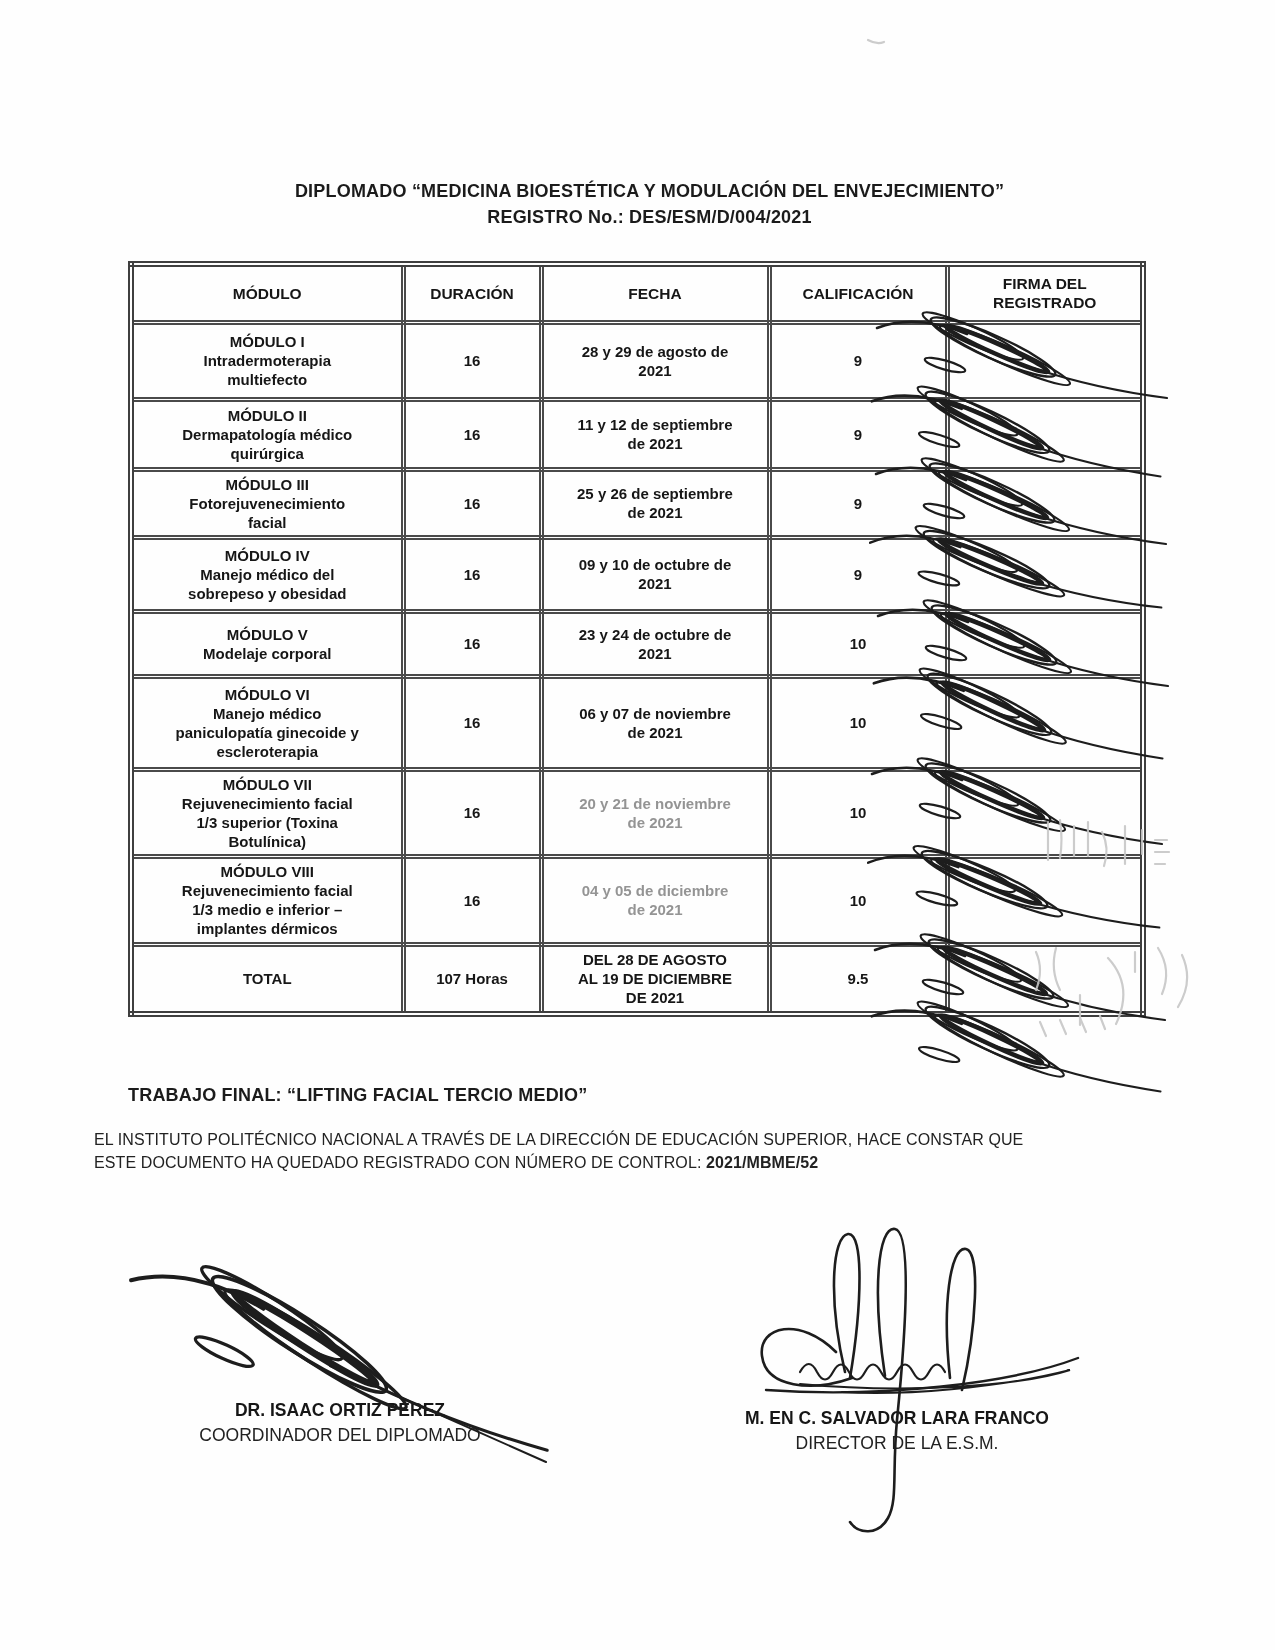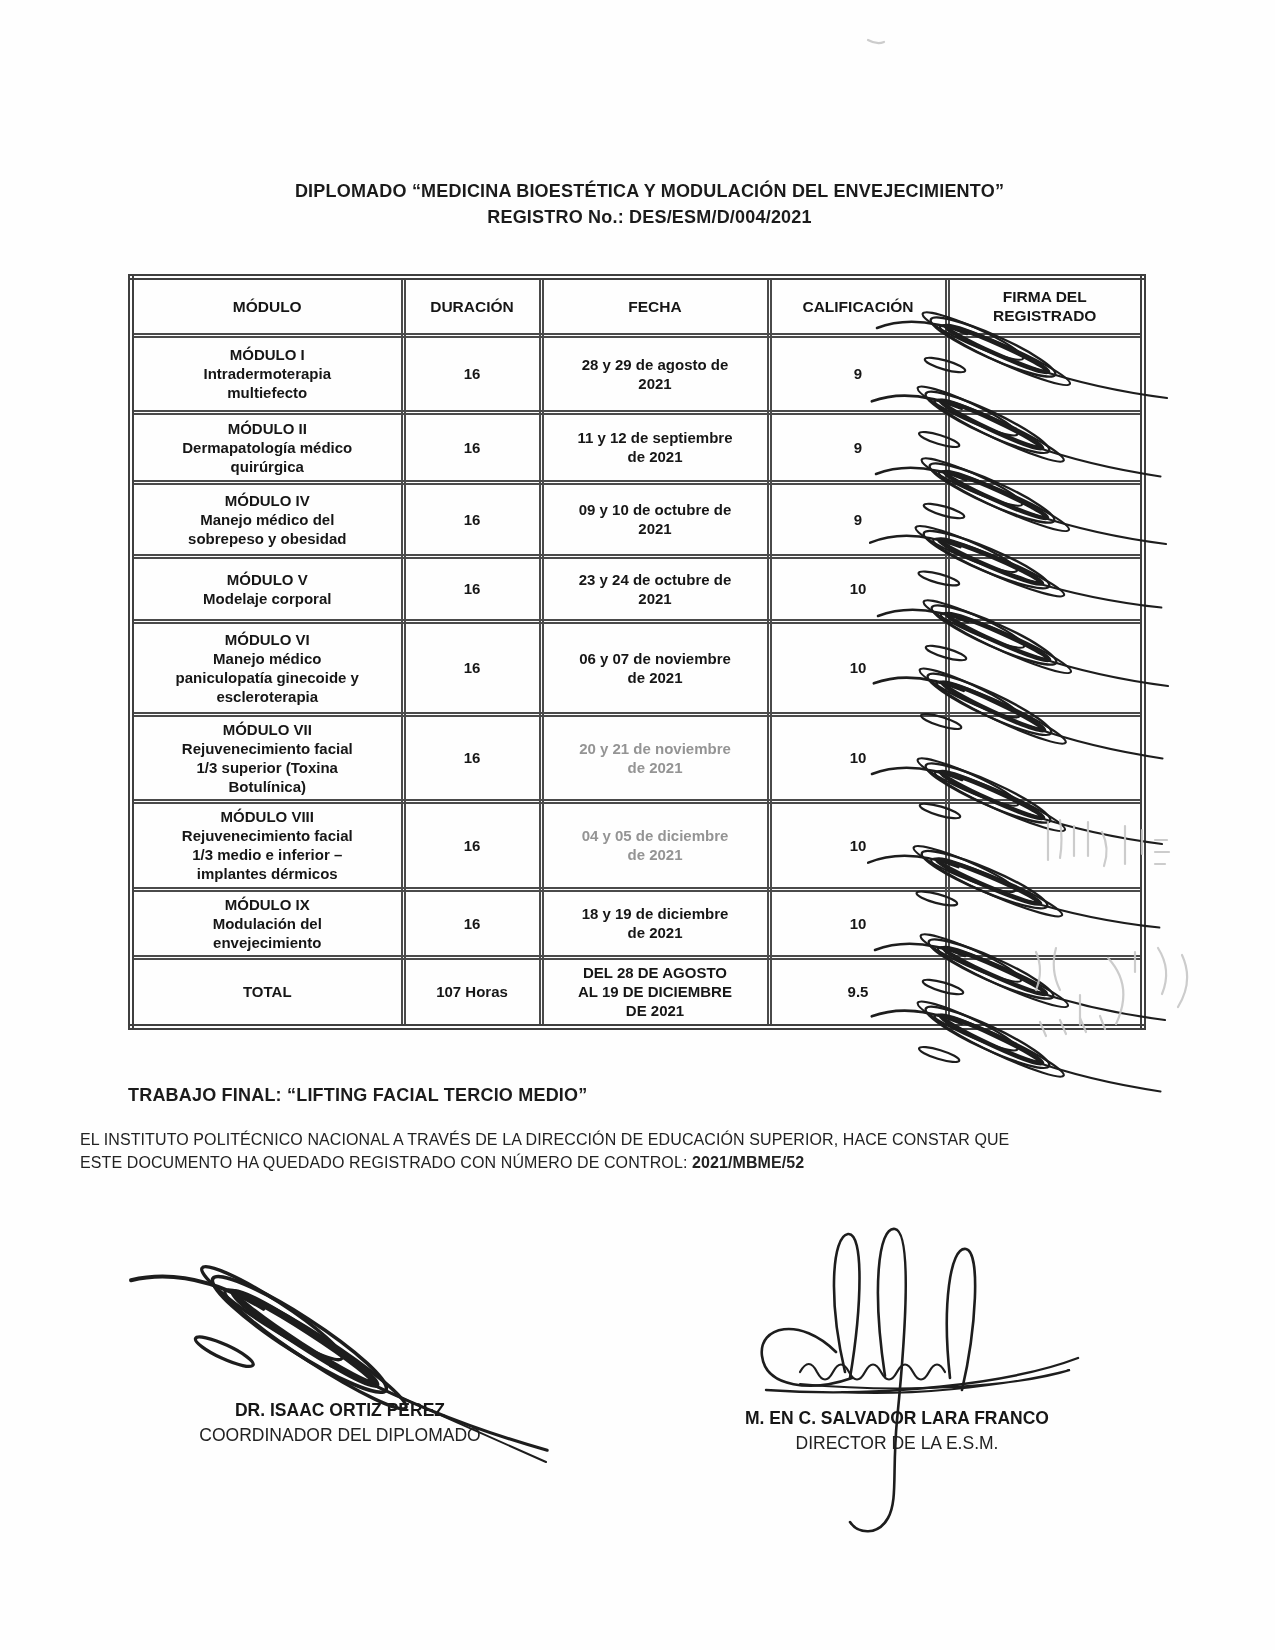--- a/index.html
+++ b/index.html
@@ -10,42 +10,42 @@
     color:#1b1b1b;
   }
   .page{position:relative;width:1275px;height:1650px;background:#fefefe;overflow:hidden;}
 
   .titles{
     position:absolute;top:178px;left:12px;width:100%;
     text-align:center;font-weight:bold;font-size:18px;line-height:26px;letter-spacing:.2px;
   }
 
   table.curricula{
-    position:absolute;left:128px;top:274px;width:1012px;
+    position:absolute;left:128px;top:261px;width:1012px;
     border-collapse:collapse;table-layout:fixed;
     border:6px double #3f3f3f;
   }
   .curricula th,.curricula td{
     border:5px double #4a4a4a;
     font-weight:bold;font-size:15px;line-height:19px;
     text-align:center;vertical-align:middle;
     white-space:pre-line;
     padding:2px 6px;
     color:#161616;
   }
   .curricula th{font-size:15.5px;}
   td.faded{color:#949494;margin-top:48px;}
 
   .trabajo-final{
     position:absolute;left:128px;top:1085px;width:1012px;
     text-align:left;font-weight:bold;font-size:18px;letter-spacing:.2px;
   }
 
   .footer-note{
-    position:absolute;left:80px;top:1128px;width:1045px;
+    position:absolute;left:94px;top:1128px;width:1045px;
     font-size:16px;line-height:23px;letter-spacing:.1px;color:#222;
   }
   .footer-note .ctrl{font-weight:bold;}
 
   .signatory{position:absolute;width:400px;text-align:center;font-size:17.5px;line-height:25px;color:#222;}
   .signatory .name{font-weight:bold;color:#161616;}
   .sig-left{left:140px;top:1398px;}
   .sig-right{left:697px;top:1406px;}
 
   svg.ink-overlay{position:absolute;left:0;top:0;width:1275px;height:1650px;pointer-events:none;}
@@ -90,20 +90,30 @@
     <tr style="height:70px">
       <td>MÓDULO II
 Dermapatología médico
 quirúrgica</td>
       <td>16</td>
       <td>11 y 12 de septiembre
 de 2021</td>
       <td>9</td>
       <td></td>
     </tr>
+    <tr style="height:68px">
+      <td>MÓDULO III
+Fotorejuvenecimiento
+facial</td>
+      <td>16</td>
+      <td>25 y 26 de septiembre
+de 2021</td>
+      <td>9</td>
+      <td></td>
+    </tr>
     <tr style="height:74px">
       <td>MÓDULO IV
 Manejo médico del
 sobrepeso y obesidad</td>
       <td>16</td>
       <td>09 y 10 de octubre de
 2021</td>
       <td>9</td>
       <td></td>
     </tr>
@@ -138,30 +148,20 @@
       <td>10</td>
       <td></td>
     </tr>
     <tr style="height:88px">
       <td>MÓDULO VIII
 Rejuvenecimiento facial
 1/3 medio e inferior –
 implantes dérmicos</td>
       <td>16</td>
       <td class="faded">04 y 05 de diciembre
-de 2021</td>
-      <td>10</td>
-      <td></td>
-    </tr>
-    <tr style="height:68px">
-      <td>MÓDULO IX
-Modulación del
-envejecimiento</td>
-      <td>16</td>
-      <td>18 y 19 de diciembre
 de 2021</td>
       <td>10</td>
       <td></td>
     </tr>
     <tr style="height:70px">
       <td>TOTAL</td>
       <td>107 Horas</td>
       <td>DEL 28 DE AGOSTO
 AL 19 DE DICIEMBRE
 DE 2021</td>

